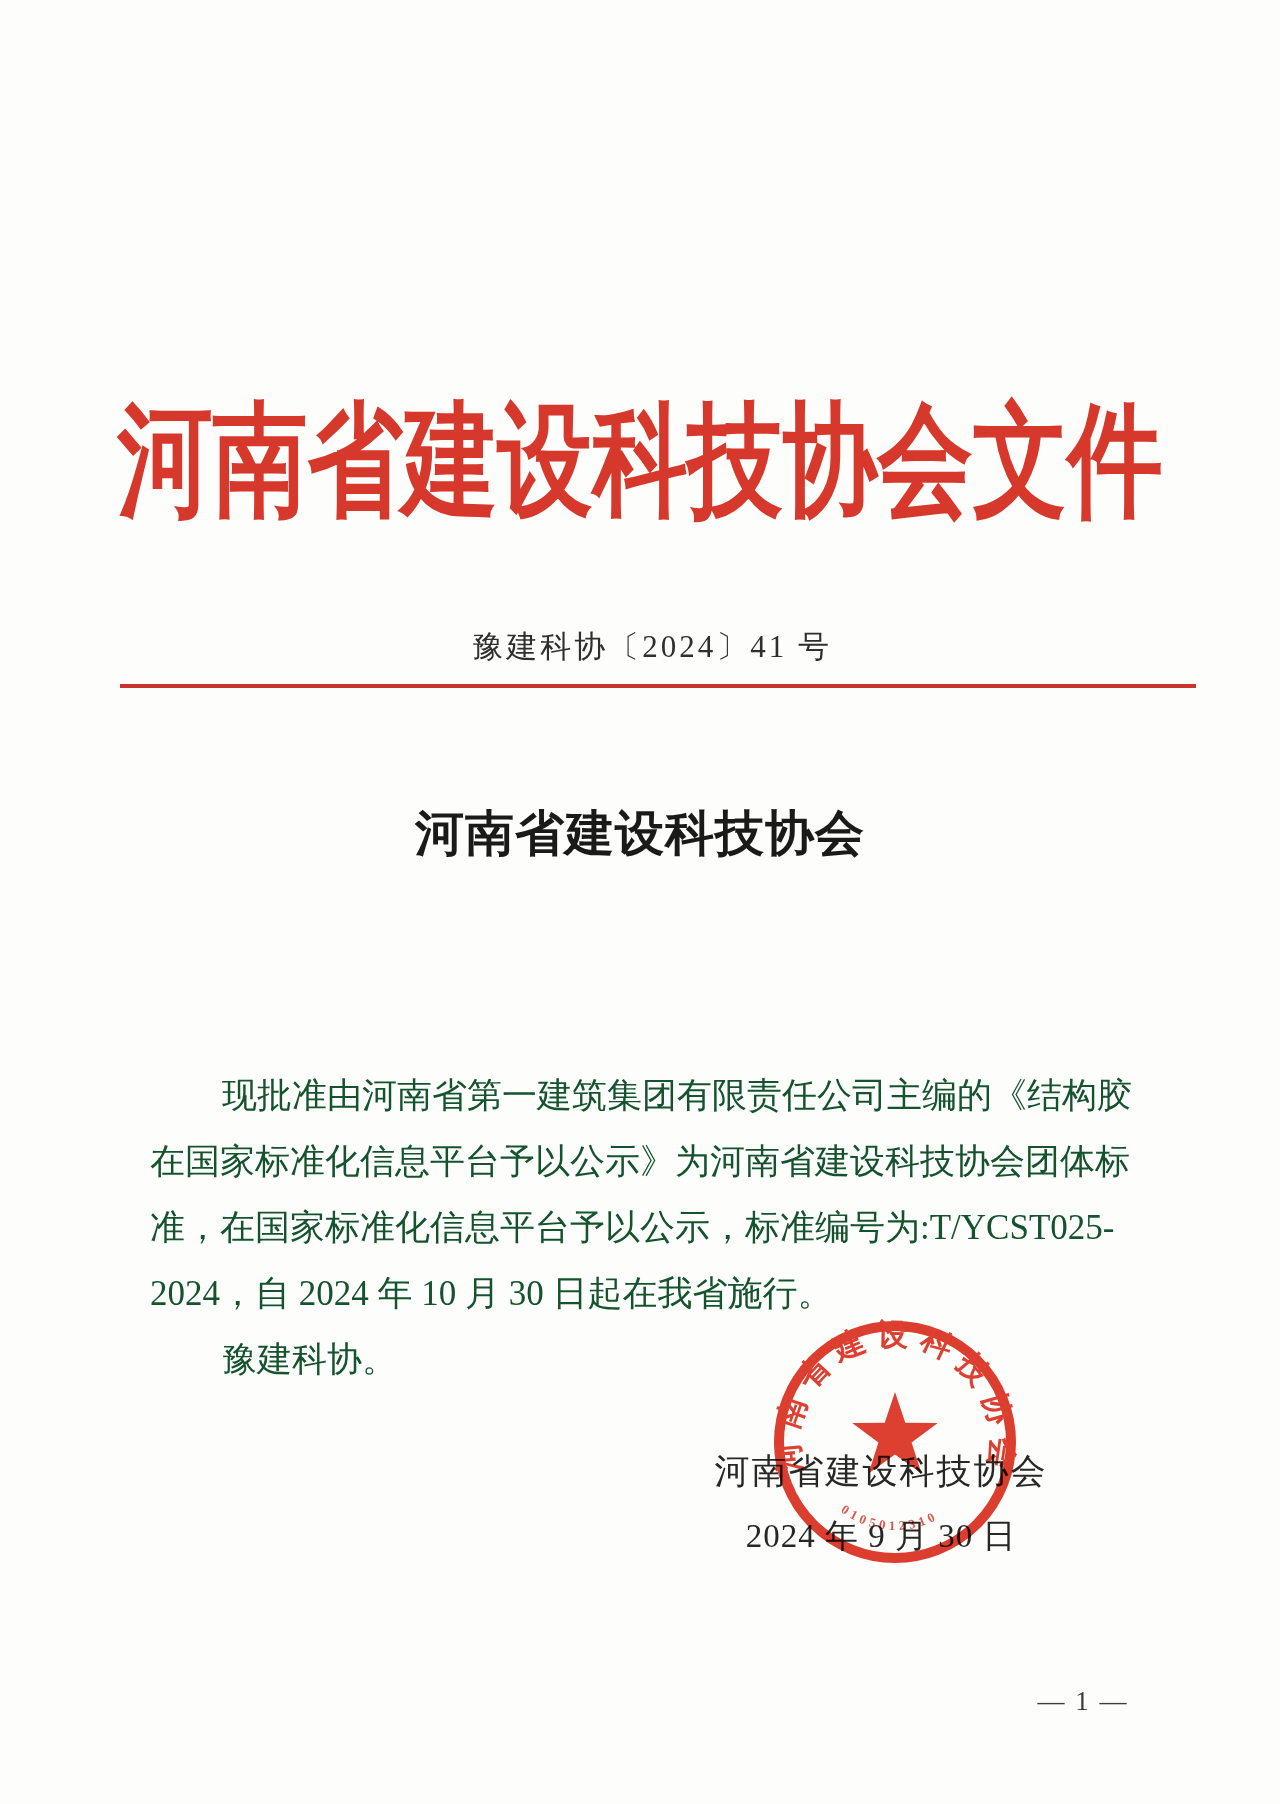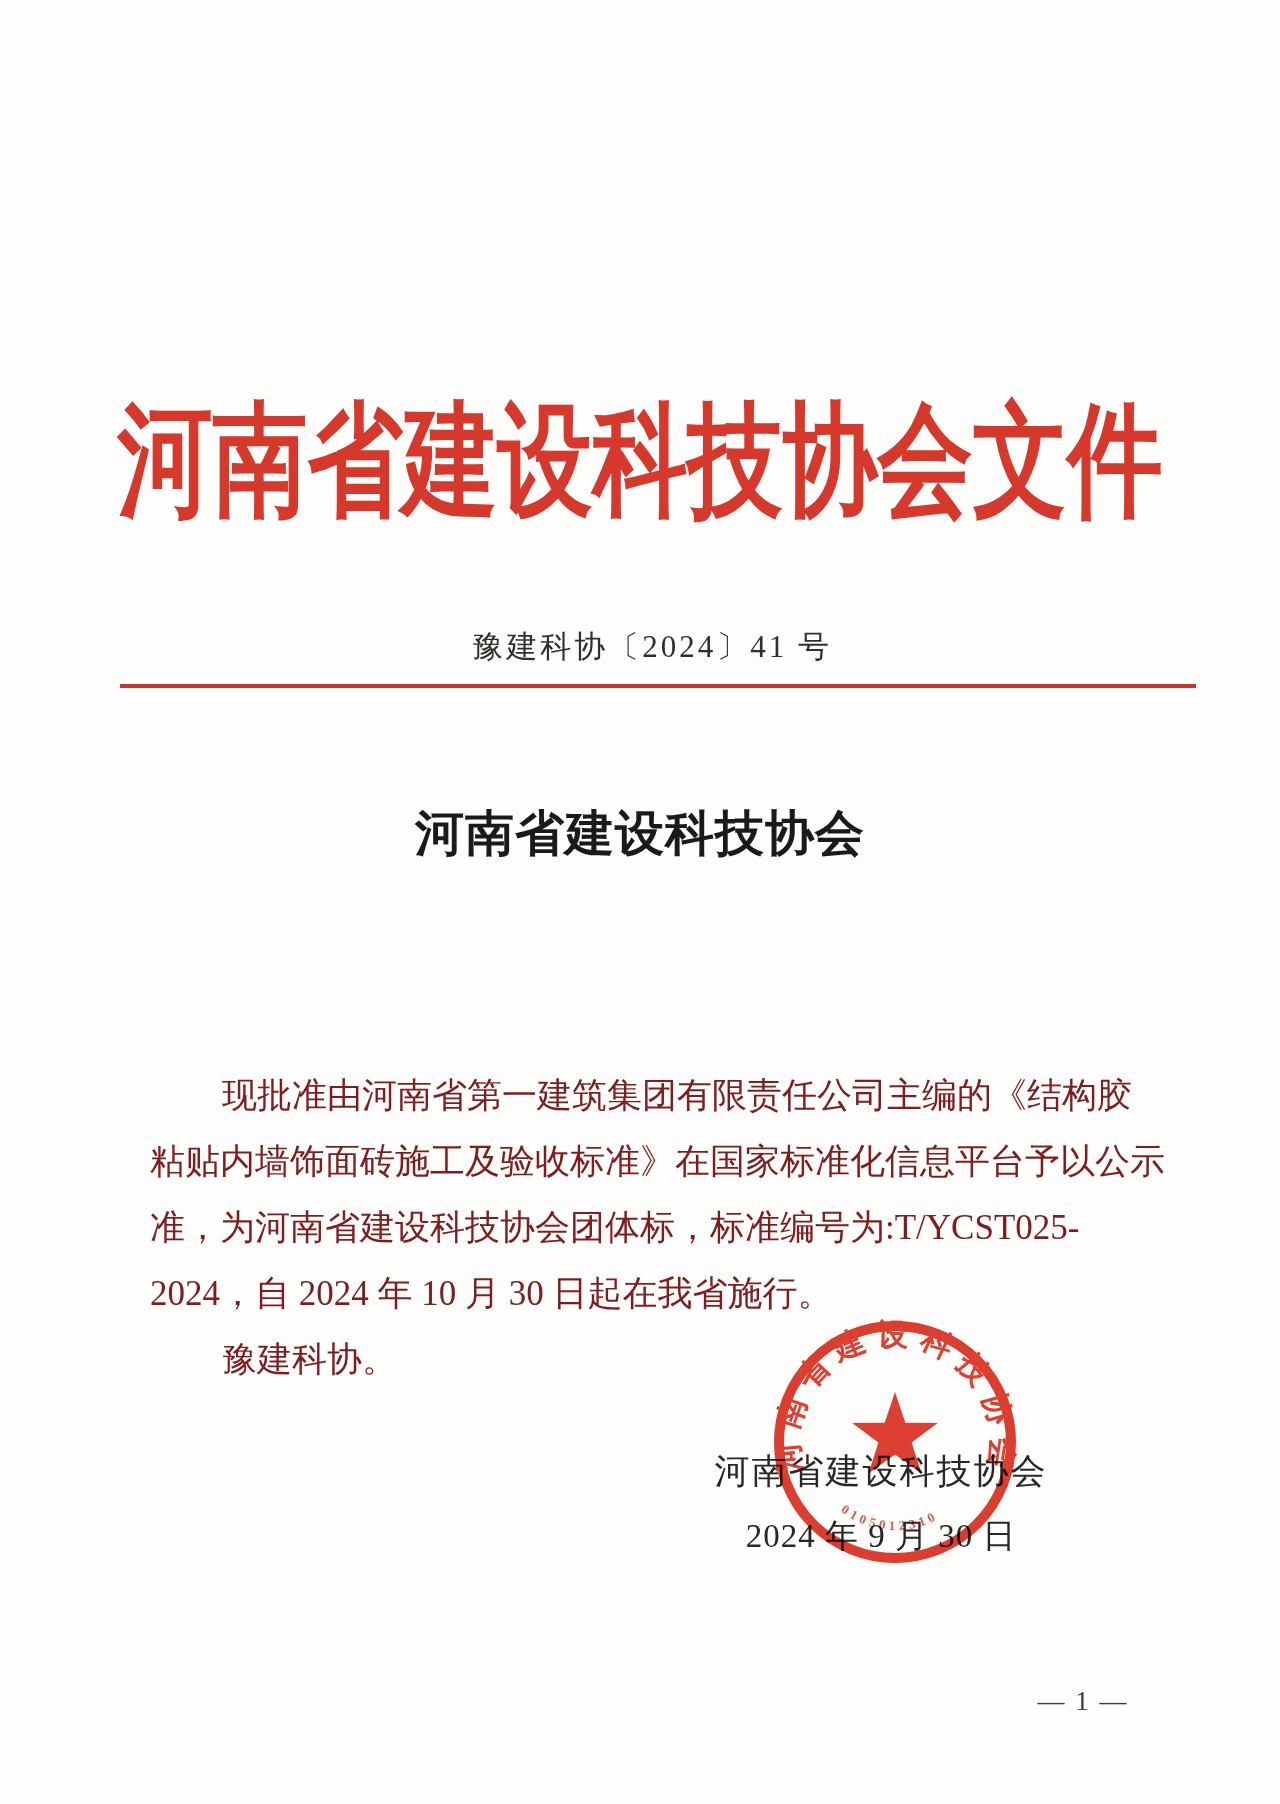--- a/index.html
+++ b/index.html
@@ -70,21 +70,21 @@
   }
 
   
   .notice-body {
     position: absolute;
     top: 1063px;
     left: 150px;
     width: 995px;
     font-size: 35px;
     line-height: 66px;
-    color: #7f1d1d;
+    color: #14532d;
     white-space: nowrap;
   }
   .notice-body .indent { padding-left: 72px; }
 
   
   .signature {
     position: absolute;
     top: 1452px;
     left: 620px;
     width: 522px;
@@ -134,22 +134,22 @@
   <div class="doc-number">豫建科协〔2024〕41 号</div>
 
   <div class="red-divider"></div>
 
   <div class="notice-heading">
     <div>河南省建设科技协会</div>
   </div>
 
   <div class="notice-body">
     <div class="indent">现批准由河南省第一建筑集团有限责任公司主编的《结构胶</div>
-    <div>粘贴内墙饰面砖施工及验收标准》在国家标准化信息平台予以公示</div>
-    <div>准，为河南省建设科技协会团体标，标准编号为:T/YCST025-</div>
+    <div>在国家标准化信息平台予以公示》为河南省建设科技协会团体标</div>
+    <div>准，在国家标准化信息平台予以公示，标准编号为:T/YCST025-</div>
     <div>2024，自 2024 年 10 月 30 日起在我省施行。</div>
     <div class="indent">豫建科协。</div>
   </div>
 
   <div class="signature">
     <div class="signature-org">河南省建设科技协会</div>
     <div class="signature-date">2024 年 9 月 30 日</div>
   </div>
 
   <svg class="seal" viewBox="0 0 252 252" width="252" height="252">

